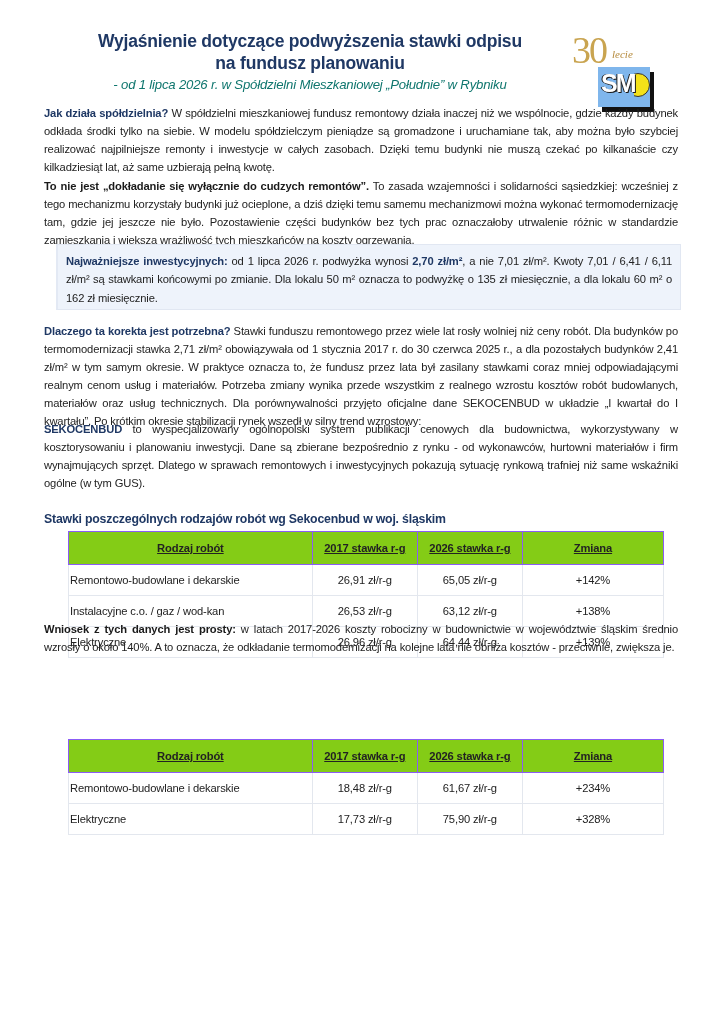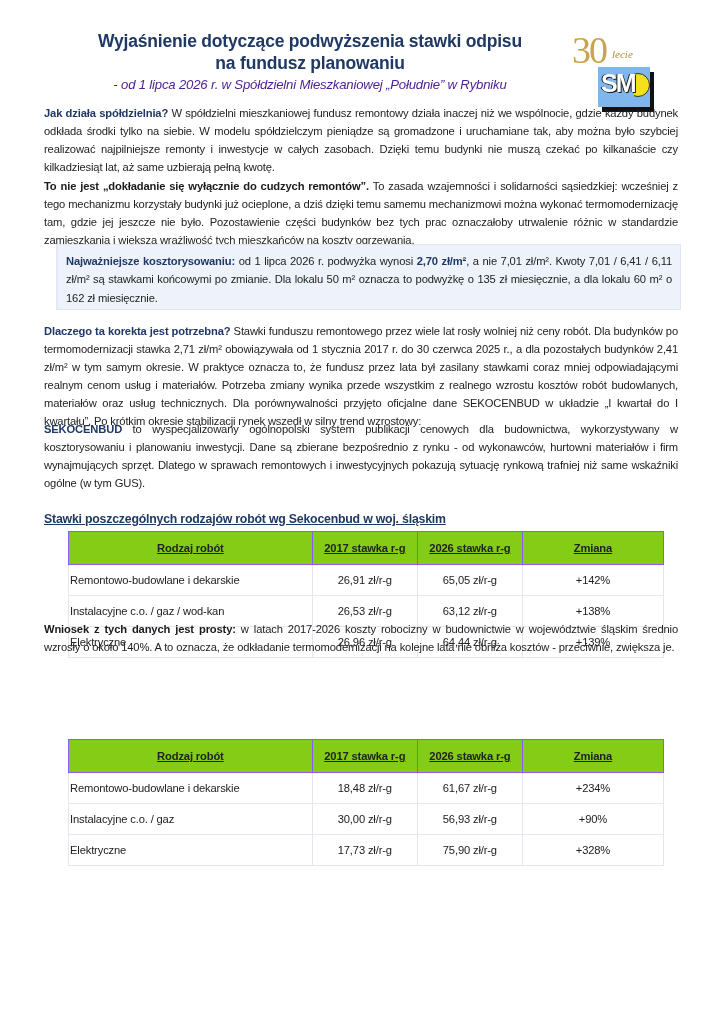--- a/index.html
+++ b/index.html
@@ -3,21 +3,21 @@
   <meta charset="utf-8">
   <style>
     html, body { margin: 0; padding: 0; background: #ffffff; }
     body { width: 724px; height: 1024px; position: relative; overflow: hidden;
       font-family: "Liberation Sans", "DejaVu Sans", sans-serif; color: #222; }
     .page { position: absolute; left: 0; top: 0; width: 724px; height: 1024px; }
 
     .title { position: absolute; left: 60px; top: 30px; width: 500px; text-align: center;
       color: #1f3864; font-weight: bold; font-size: 17.5px; line-height: 22px; letter-spacing: -0.2px; }
     .subtitle { position: absolute; left: 60px; top: 77px; width: 500px; text-align: center;
-      font-style: italic; font-size: 13.2px; color: #4c1d95; letter-spacing: -0.2px; }
+      font-style: italic; font-size: 13.2px; color: #0f766e; letter-spacing: -0.2px; }
 
     .logo { position: absolute; left: 570px; top: 32px; width: 100px; height: 78px; }
     .logo .thirty { position: absolute; left: 2px; top: -4px; font-family: "Liberation Serif", serif;
       font-size: 38px; color: #c9a450; letter-spacing: -2px; }
     .logo .lecie { position: absolute; left: 42px; top: 16px; font-family: "Liberation Serif", serif;
       font-style: italic; font-size: 11px; color: #b58a3c; }
     .logo .shadow { position: absolute; left: 32px; top: 40px; width: 52px; height: 40px; background: #111; }
     .logo .box { position: absolute; left: 28px; top: 35px; width: 52px; height: 40px; background: #7fb6ec; }
     .logo .sm { position: absolute; left: 31px; top: 37px; font-family: "Liberation Sans", sans-serif;
       font-weight: bold; font-size: 25px; color: #fff; letter-spacing: -2px;
@@ -31,21 +31,21 @@
     .text b { color: #1a1a1a; }
 
     .highlight { position: absolute; left: 56px; top: 244px; width: 622px; height: 64px;
       background: #eef3fb; border: 1px solid #e1e7f2; border-left: 2px solid #e3e9f4; }
     .highlight .inner { position: absolute; left: 8px; top: 7px; width: 606px; font-size: 11.2px; line-height: 18.3px;
       text-align: justify; letter-spacing: -0.15px; }
     .highlight b.lead { color: #1f3864; }
     .highlight b.val { color: #1f3864; }
 
     .section-title { position: absolute; left: 44px; font-weight: bold; color: #1f3864; font-size: 12.3px;
-      letter-spacing: -0.2px; text-decoration: underline; }
+      letter-spacing: -0.2px; }
 
     table.rates { position: absolute; left: 68px; border-collapse: collapse; font-size: 11.2px; color: #222;
       letter-spacing: -0.15px; }
     table.rates th { background: #84cc16; font-weight: bold; height: 30px; border: 1px solid #8b5cf6; text-decoration: underline; }
     table.rates td { height: 27px; border: 1px solid #e3e7ee; text-align: center; }
     table.rates td.name { text-align: left; }
     table.rates tr.data td { height: 28px; }
     .col1 { width: 246px; } .col2 { width: 104px; } .col3 { width: 104px; } .col4 { width: 141px; }
     #t1 { top: 531px; width: 596px; }
     #t2 { top: 739px; width: 596px; }
@@ -73,21 +73,21 @@
   <p class="text" style="top:104px;margin:0;">
     <b class="lead">Jak działa spółdzielnia?</b><span> W spółdzielni mieszkaniowej fundusz remontowy działa inaczej niż we wspólnocie, gdzie każdy budynek odkłada środki tylko na siebie. W modelu spółdzielczym pieniądze są gromadzone i uruchamiane tak, aby można było szybciej realizować najpilniejsze remonty i inwestycje w całych zasobach. Dzięki temu budynki nie muszą czekać po kilkanaście czy kilkadziesiąt lat, aż same uzbierają pełną kwotę.</span>
   </p>
 
   <p class="text" style="top:177px;margin:0;">
     <b>To nie jest „dokładanie się wyłącznie do cudzych remontów”.</b><span> To zasada wzajemności i solidarności sąsiedzkiej: wcześniej z tego mechanizmu korzystały budynki już ocieplone, a dziś dzięki temu samemu mechanizmowi można wykonać termomodernizację tam, gdzie jej jeszcze nie było. Pozostawienie części budynków bez tych prac oznaczałoby utrwalenie różnic w standardzie zamieszkania i większą wrażliwość tych mieszkańców na koszty ogrzewania.</span>
   </p>
 
   <div class="highlight">
     <div class="inner">
-      <b class="lead">Najważniejsze kosztorysowaniu:</b><span> od 1 lipca 2026 r. podwyżka wynosi </span><b class="val">2,70 zł/m²</b><span>, a nie 7,01 zł/m². Kwoty 7,01 / 6,41 / 6,11 zł/m² są stawkami końcowymi po zmianie. Dla lokalu 50 m² oznacza to podwyżkę o 135 zł miesięcznie, a dla lokalu 60 m² o 162 zł miesięcznie.</span>
+      <b class="lead">Najważniejsze inwestycyjnych:</b><span> od 1 lipca 2026 r. podwyżka wynosi </span><b class="val">2,70 zł/m²</b><span>, a nie 7,01 zł/m². Kwoty 7,01 / 6,41 / 6,11 zł/m² są stawkami końcowymi po zmianie. Dla lokalu 50 m² oznacza to podwyżkę o 135 zł miesięcznie, a dla lokalu 60 m² o 162 zł miesięcznie.</span>
     </div>
   </div>
 
   <p class="text" style="top:322px;margin:0;">
     <b class="lead">Dlaczego ta korekta jest potrzebna?</b><span> Stawki funduszu remontowego przez wiele lat rosły wolniej niż ceny robót. Dla budynków po termomodernizacji stawka 2,71 zł/m² obowiązywała od 1 stycznia 2017 r. do 30 czerwca 2025 r., a dla pozostałych budynków 2,41 zł/m² w tym samym okresie. W praktyce oznacza to, że fundusz przez lata był zasilany stawkami coraz mniej odpowiadającymi realnym cenom usług i materiałów. Potrzeba zmiany wynika przede wszystkim z realnego wzrostu kosztów robót budowlanych, materiałów oraz usług technicznych. Dla porównywalności przyjęto oficjalne dane SEKOCENBUD w układzie „I kwartał do I kwartału”. Po krótkim okresie stabilizacji rynek wszedł w silny trend wzrostowy:</span>
   </p>
 
   <p class="text" style="top:420px;margin:0;">
     <b class="lead">SEKOCENBUD</b><span> to wyspecjalizowany ogólnopolski system publikacji cenowych dla budownictwa, wykorzystywany w kosztorysowaniu i planowaniu inwestycji. Dane są zbierane bezpośrednio z rynku - od wykonawców, hurtowni materiałów i firm wynajmujących sprzęt. Dlatego w sprawach remontowych i inwestycyjnych pokazują sytuację rynkową trafniej niż same wskaźniki ogólne (w tym GUS).</span>
   </p>
@@ -136,26 +136,20 @@
       <th class="col3">2026 stawka r-g</th>
       <th class="col4">Zmiana</th>
     </tr>
     <tr class="data">
       <td class="name">Remontowo-budowlane i dekarskie</td>
       <td>18,48 zł/r-g</td>
       <td>61,67 zł/r-g</td>
       <td>+234%</td>
     </tr>
     <tr class="data">
-      <td class="name">Instalacyjne c.o. / gaz</td>
-      <td>30,00 zł/r-g</td>
-      <td>56,93 zł/r-g</td>
-      <td>+90%</td>
-    </tr>
-    <tr class="data">
       <td class="name">Elektryczne</td>
       <td>17,73 zł/r-g</td>
       <td>75,90 zł/r-g</td>
       <td>+328%</td>
     </tr>
   </tbody>
     </table>
 
 </div>
 

